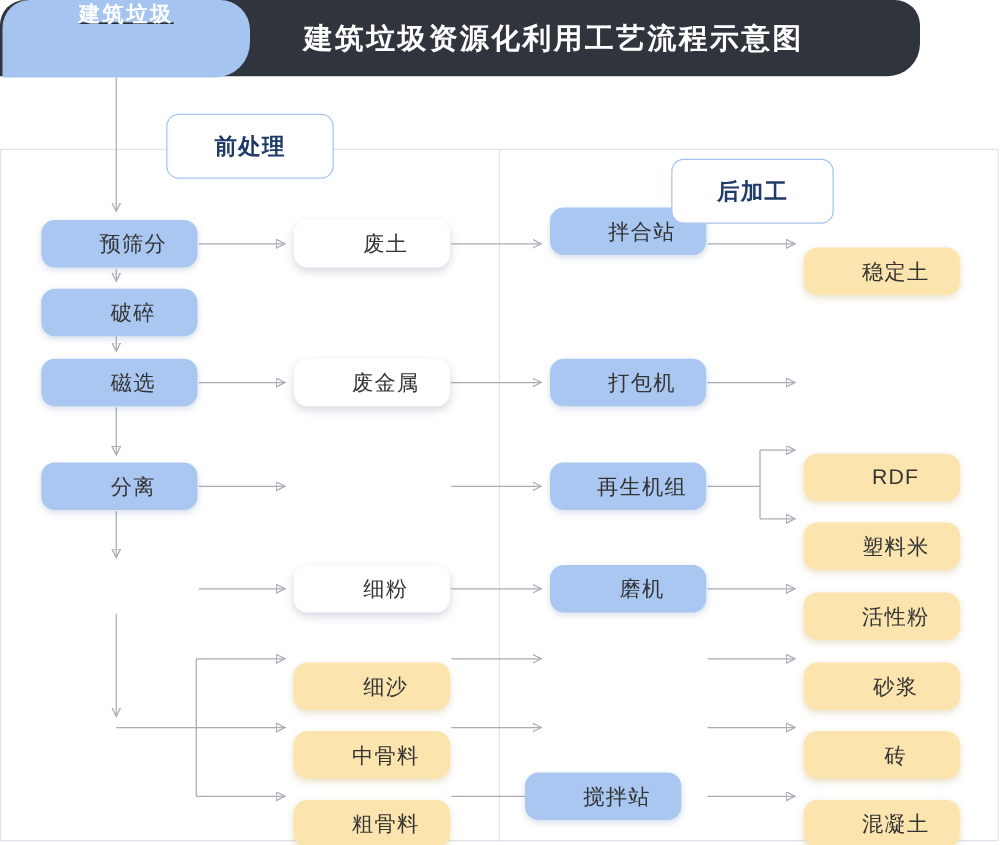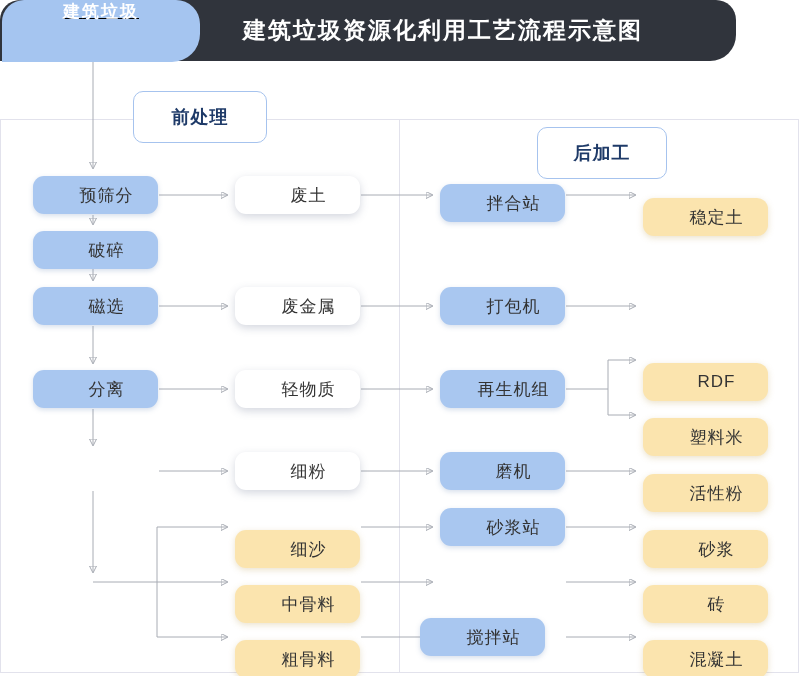--- a/index.html
+++ b/index.html
@@ -194,31 +194,29 @@
     <span>后加工</span>
   </div>
 
   <div class="node blue" style="left:33px;top:176px">预筛分</div>
   <div class="node blue" style="left:33px;top:231px">破碎</div>
   <div class="node blue" style="left:33px;top:287px">磁选</div>
   <div class="node blue" style="left:33px;top:370px">分离</div>
 
   <div class="node white" style="left:235px;top:176px">废土</div>
   <div class="node white" style="left:235px;top:287px">废金属</div>
-  <div class="node white" style="left:235px;top:370px">轻物质</div>
   <div class="node yellow" style="left:235px;top:508px">细沙</div>
   <div class="node white" style="left:235px;top:452px">细粉</div>
   <div class="node yellow" style="left:235px;top:563px">中骨料</div>
   <div class="node yellow" style="left:235px;top:618px">粗骨料</div>
 
-  <div class="node blue" style="left:440px;top:184px">拌合站</div>
+  <div class="node blue" style="left:440px;top:166px">拌合站</div>
   <div class="node blue" style="left:440px;top:287px">打包机</div>
   <div class="node blue" style="left:440px;top:370px">再生机组</div>
   <div class="node blue" style="left:440px;top:452px">磨机</div>
-  <div class="node blue" style="left:440px;top:508px">砂浆站</div>
   <div class="node blue" style="left:420px;top:618px">搅拌站</div>
 
   <div class="node yellow" style="left:643px;top:176px">稳定土</div>
   <div class="node yellow" style="left:643px;top:341px">RDF</div>
   <div class="node yellow" style="left:643px;top:396px">塑料米</div>
   <div class="node yellow" style="left:643px;top:452px">活性粉</div>
   <div class="node yellow" style="left:643px;top:508px">砂浆</div>
   <div class="node yellow" style="left:643px;top:563px">砖</div>
   <div class="node yellow" style="left:643px;top:618px">混凝土</div>
 

